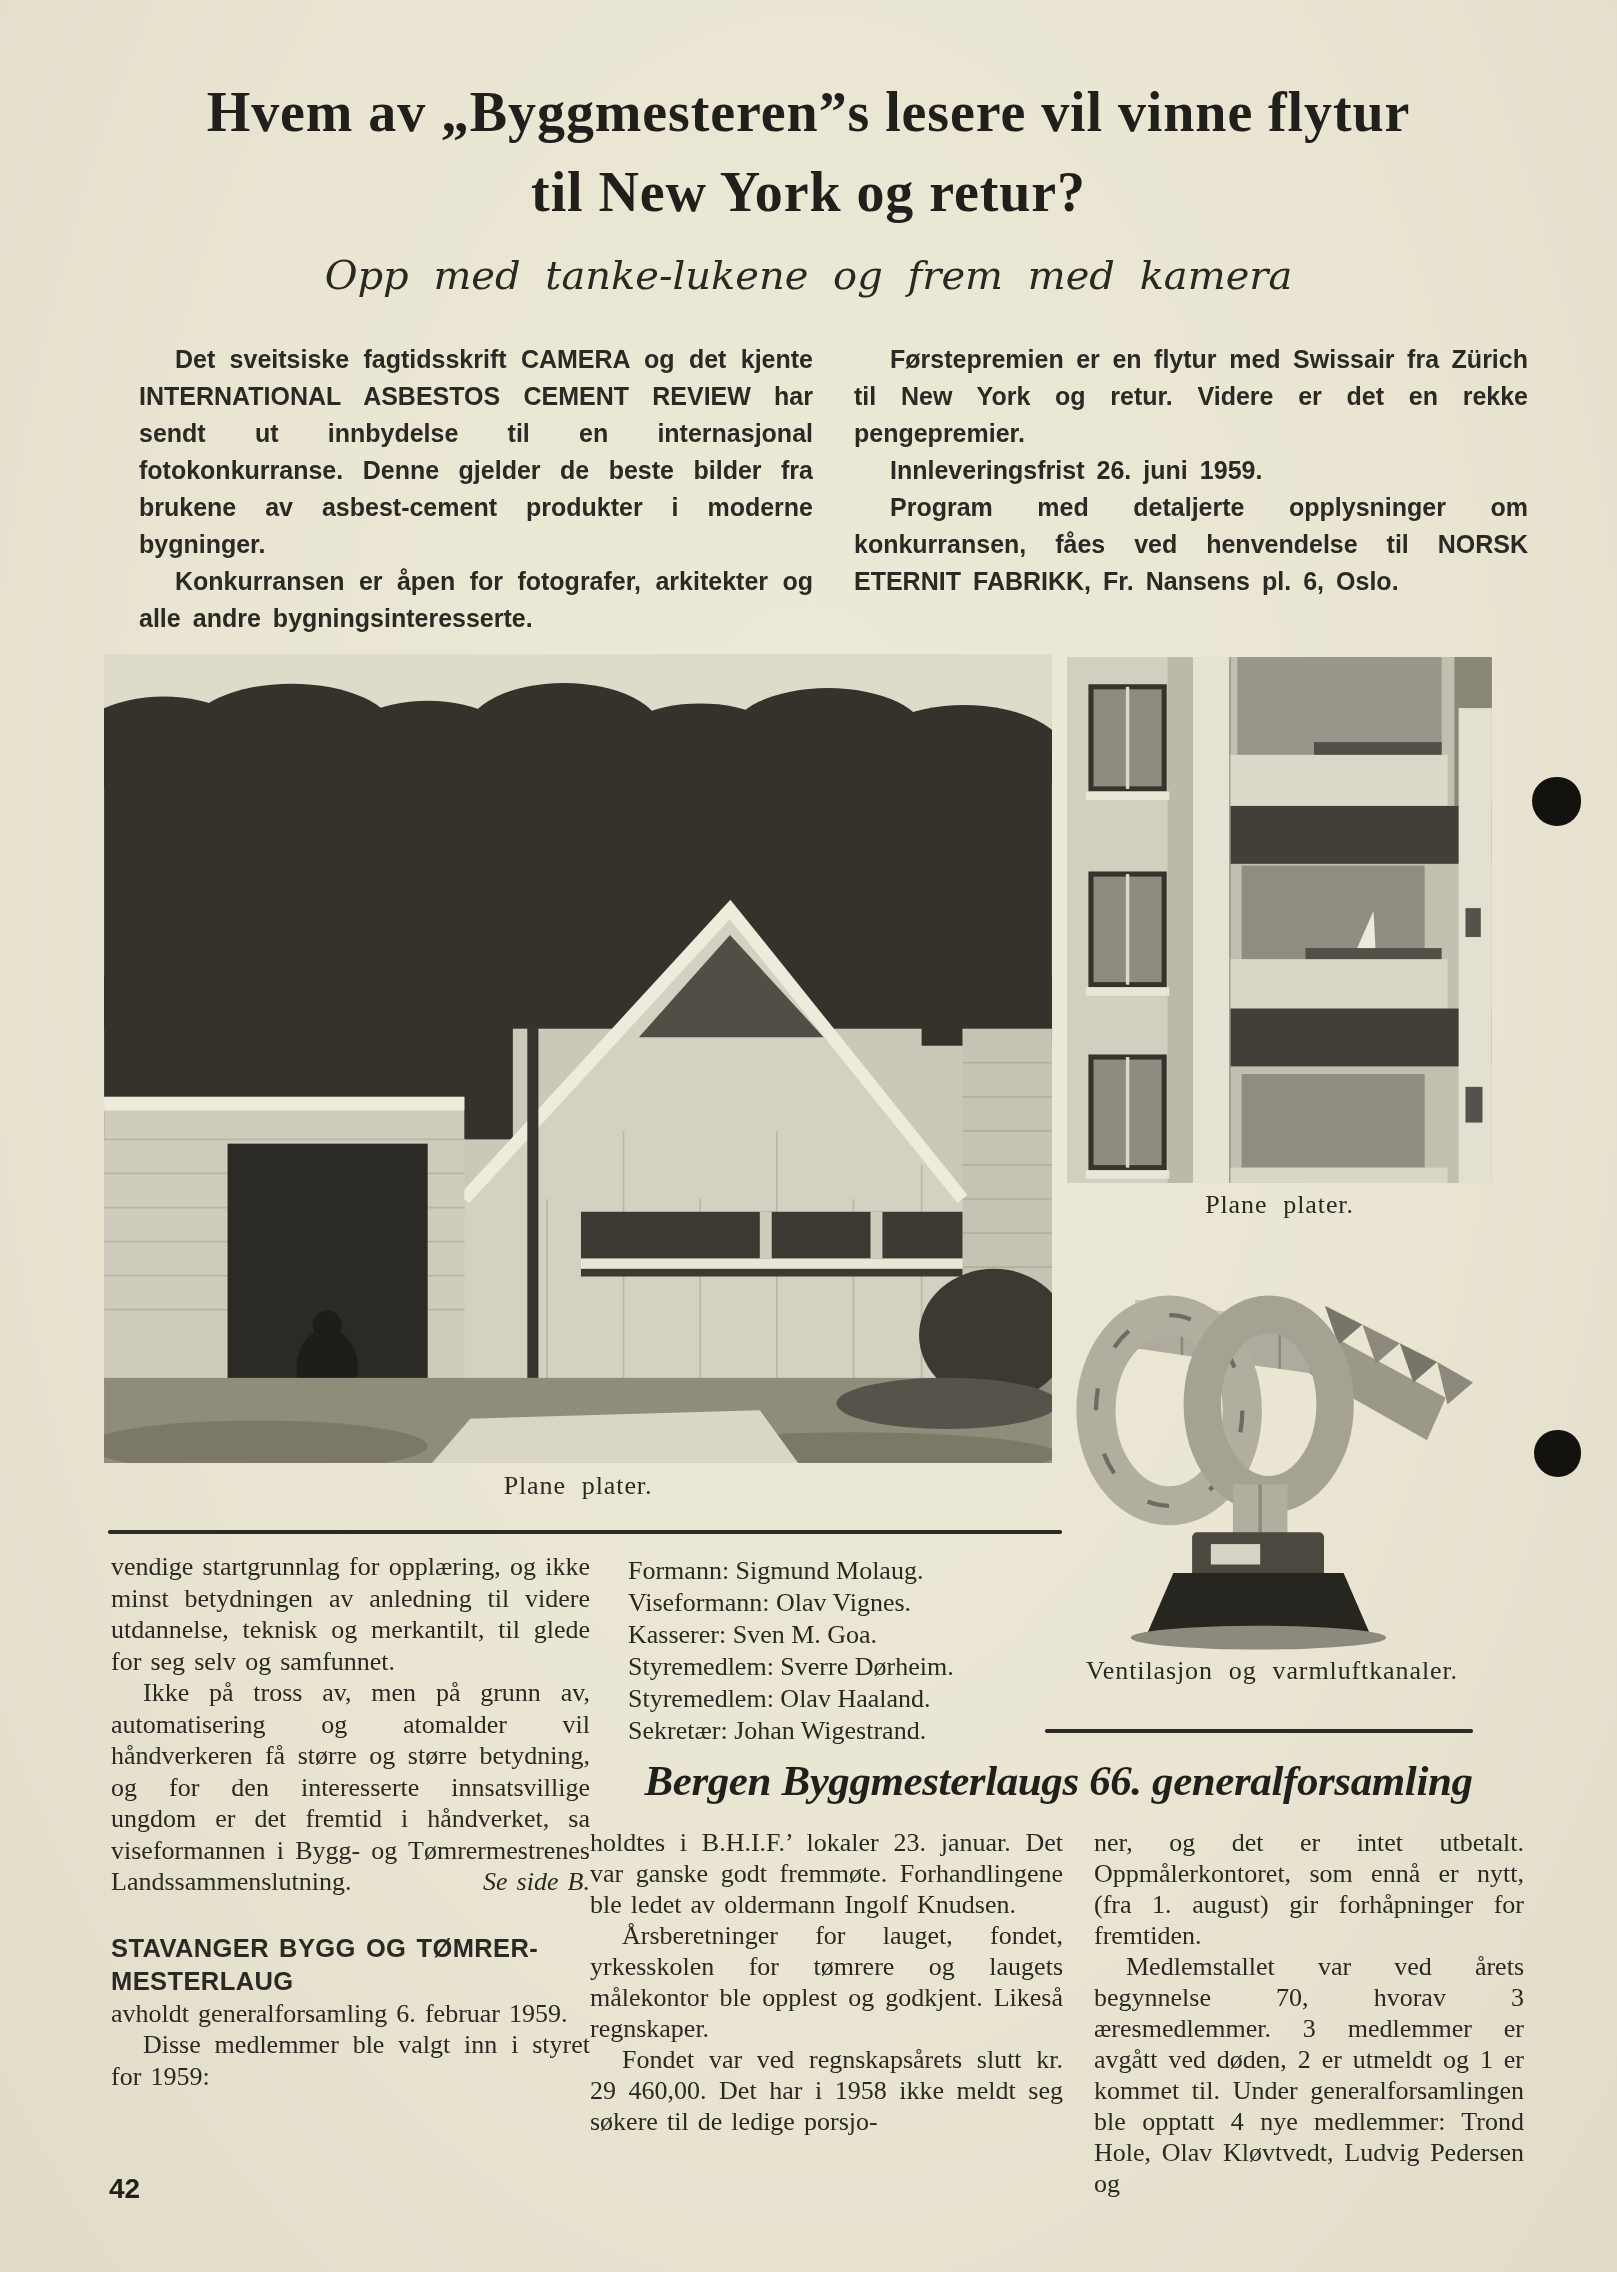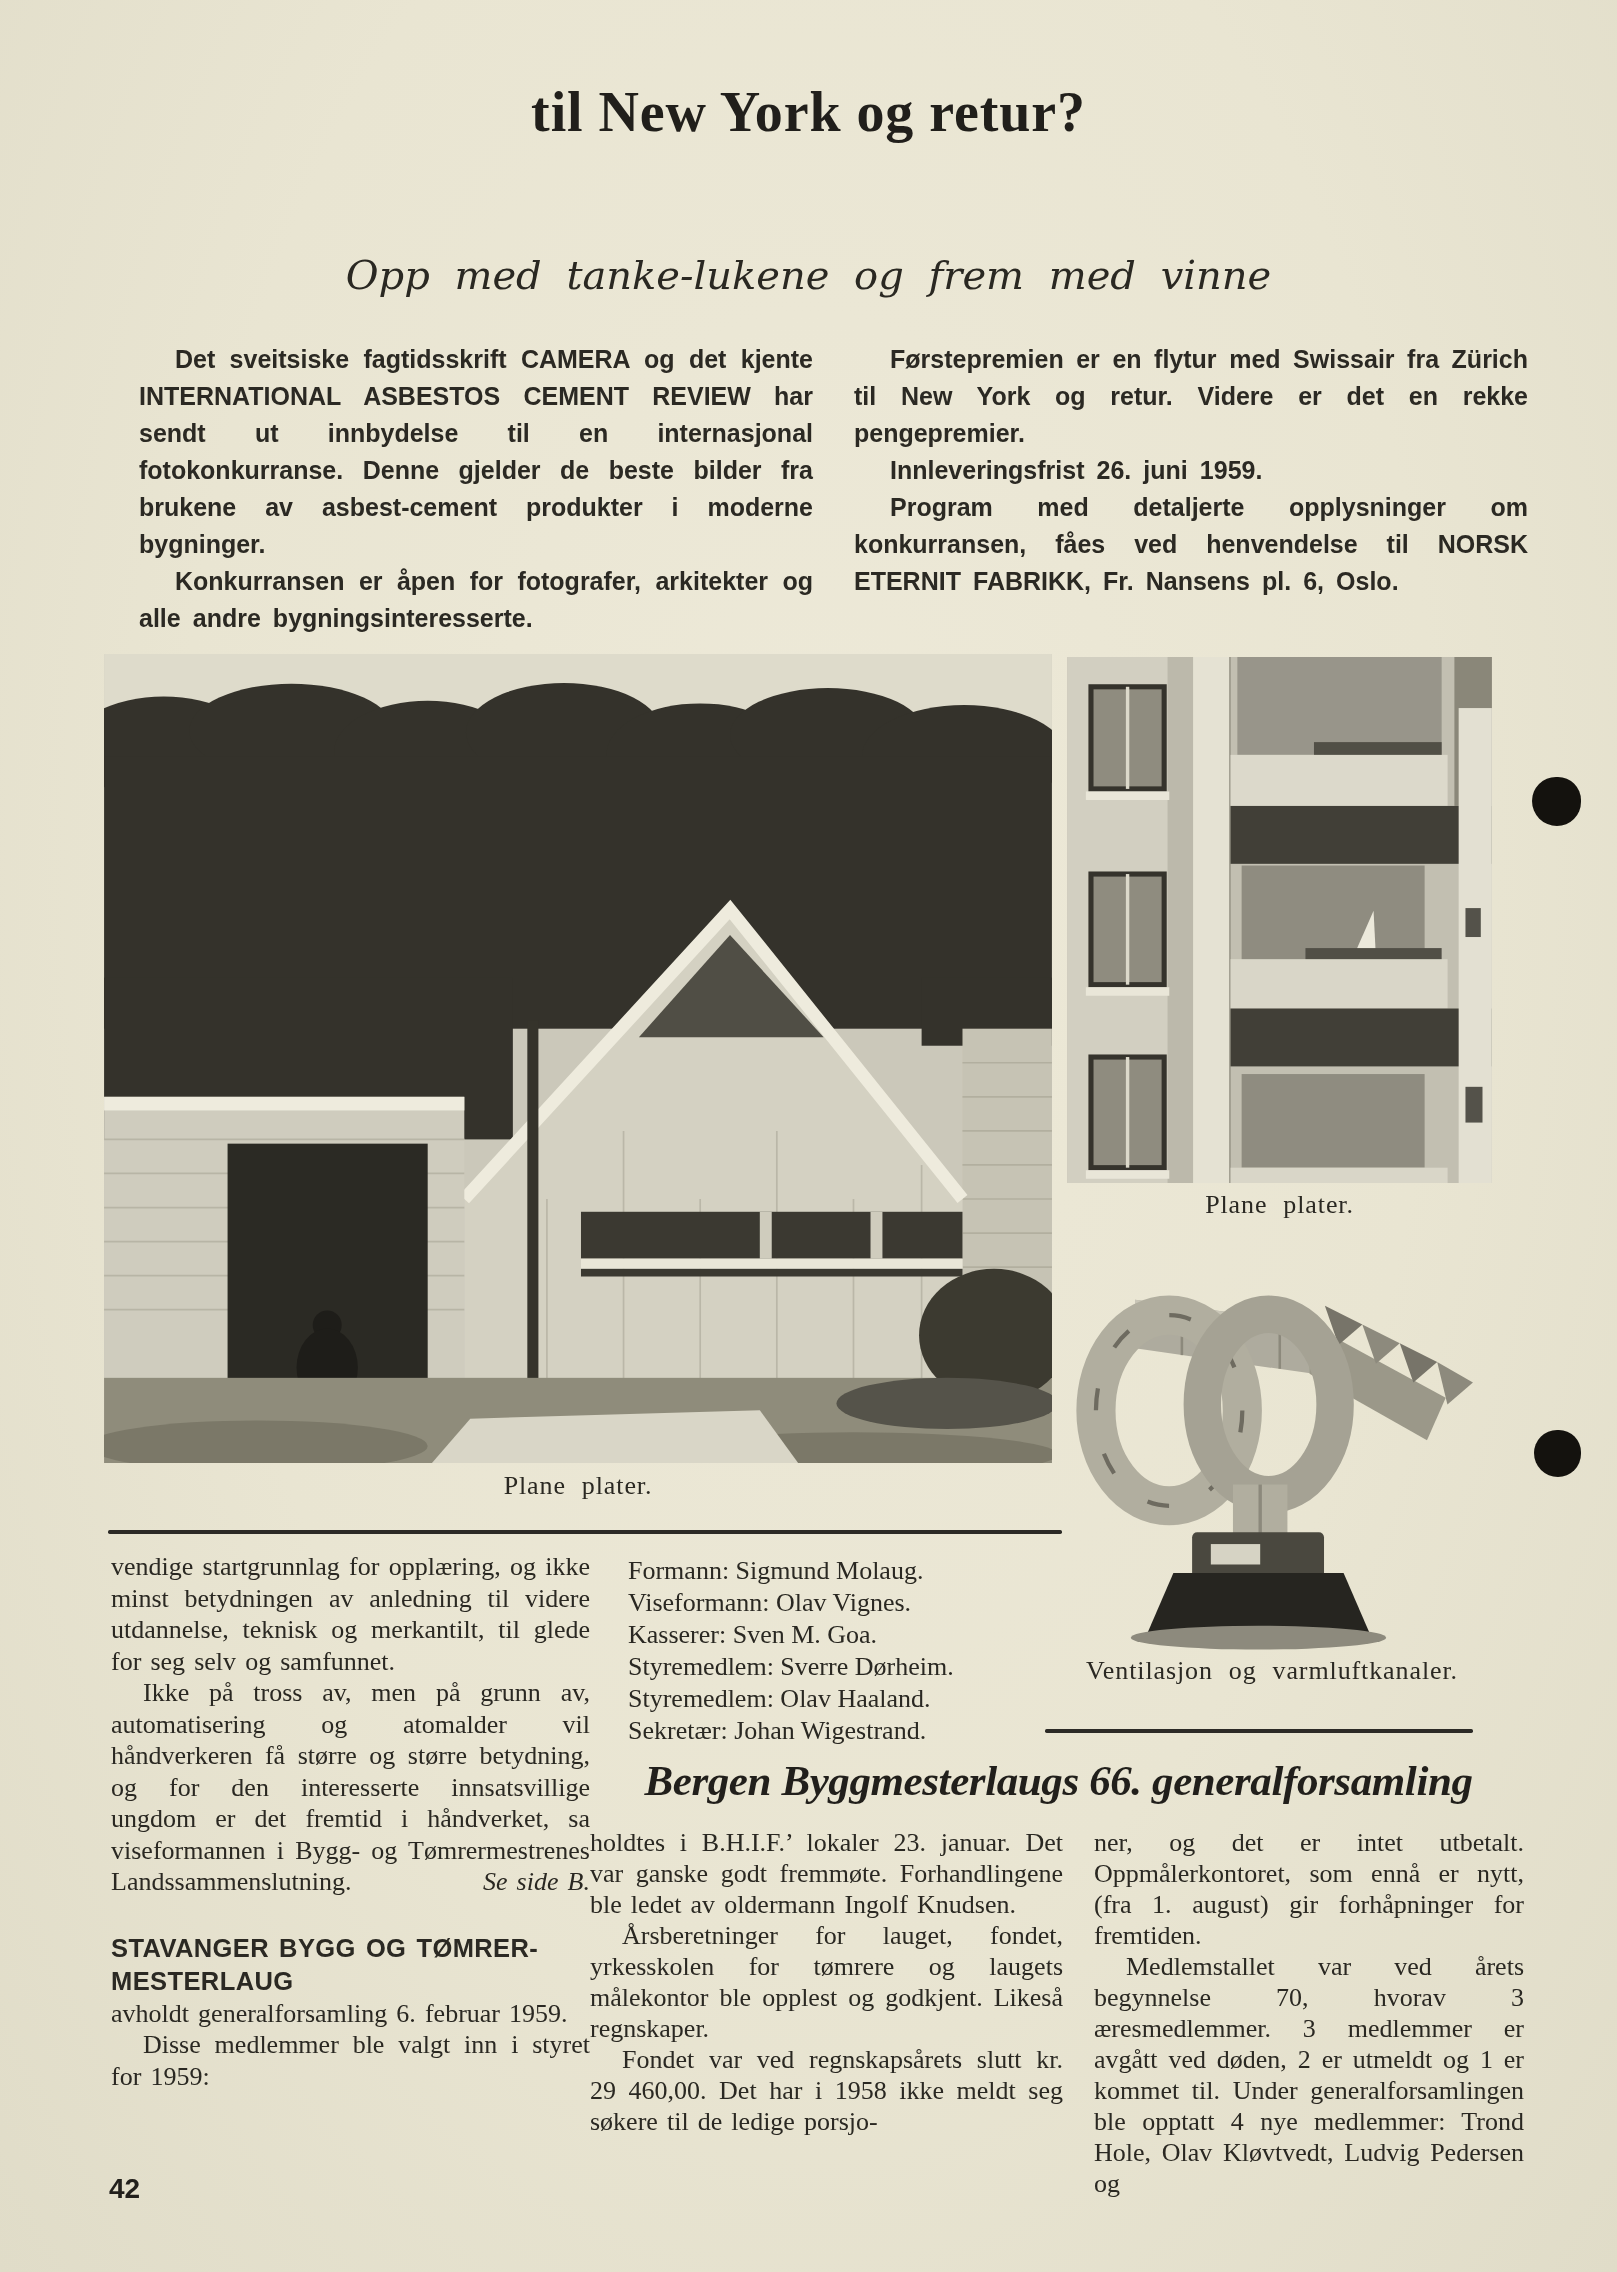--- a/index.html
+++ b/index.html
@@ -43,23 +43,24 @@
   .pageno{left:109px;top:2173px;font-family:"Liberation Sans",sans-serif;font-weight:bold;
     font-size:28px;color:#211f1b;}
   .hole{background:#14120e;border-radius:50% 48% 50% 52%;}
 </style>
 </head>
 <body>
 
 <div id="page">
 
   <div class="abs title">
+    <div>Hvem av „Byggmesteren”s lesere vil vinne flytur</div>
     <div>til New York og retur?</div>
   </div>
-  <div class="abs subtitle">Opp med tanke-lukene og frem med vinne</div>
+  <div class="abs subtitle">Opp med tanke-lukene og frem med kamera</div>
 
   <div class="abs intro intro-left">
     <p>Det sveitsiske fagtidsskrift CAMERA og det kjente INTERNATIONAL ASBESTOS CEMENT REVIEW har sendt ut innbydelse til en internasjonal fotokonkurranse. Denne gjelder de beste bilder fra brukene av asbest-cement produkter i moderne bygninger.</p>
     <p>Konkurransen er åpen for fotografer, arkitekter og alle andre bygningsinteresserte.</p>
   </div>
   <div class="abs intro intro-right">
     <p>Førstepremien er en flytur med Swissair fra Zürich til New York og retur. Videre er det en rekke pengepremier.</p>
     <p>Innleveringsfrist 26. juni 1959.</p>
     <p>Program med detaljerte opplysninger om konkurransen, fåes ved henvendelse til NORSK ETERNIT FABRIKK, Fr. Nansens pl. 6, Oslo.</p>
   </div>

